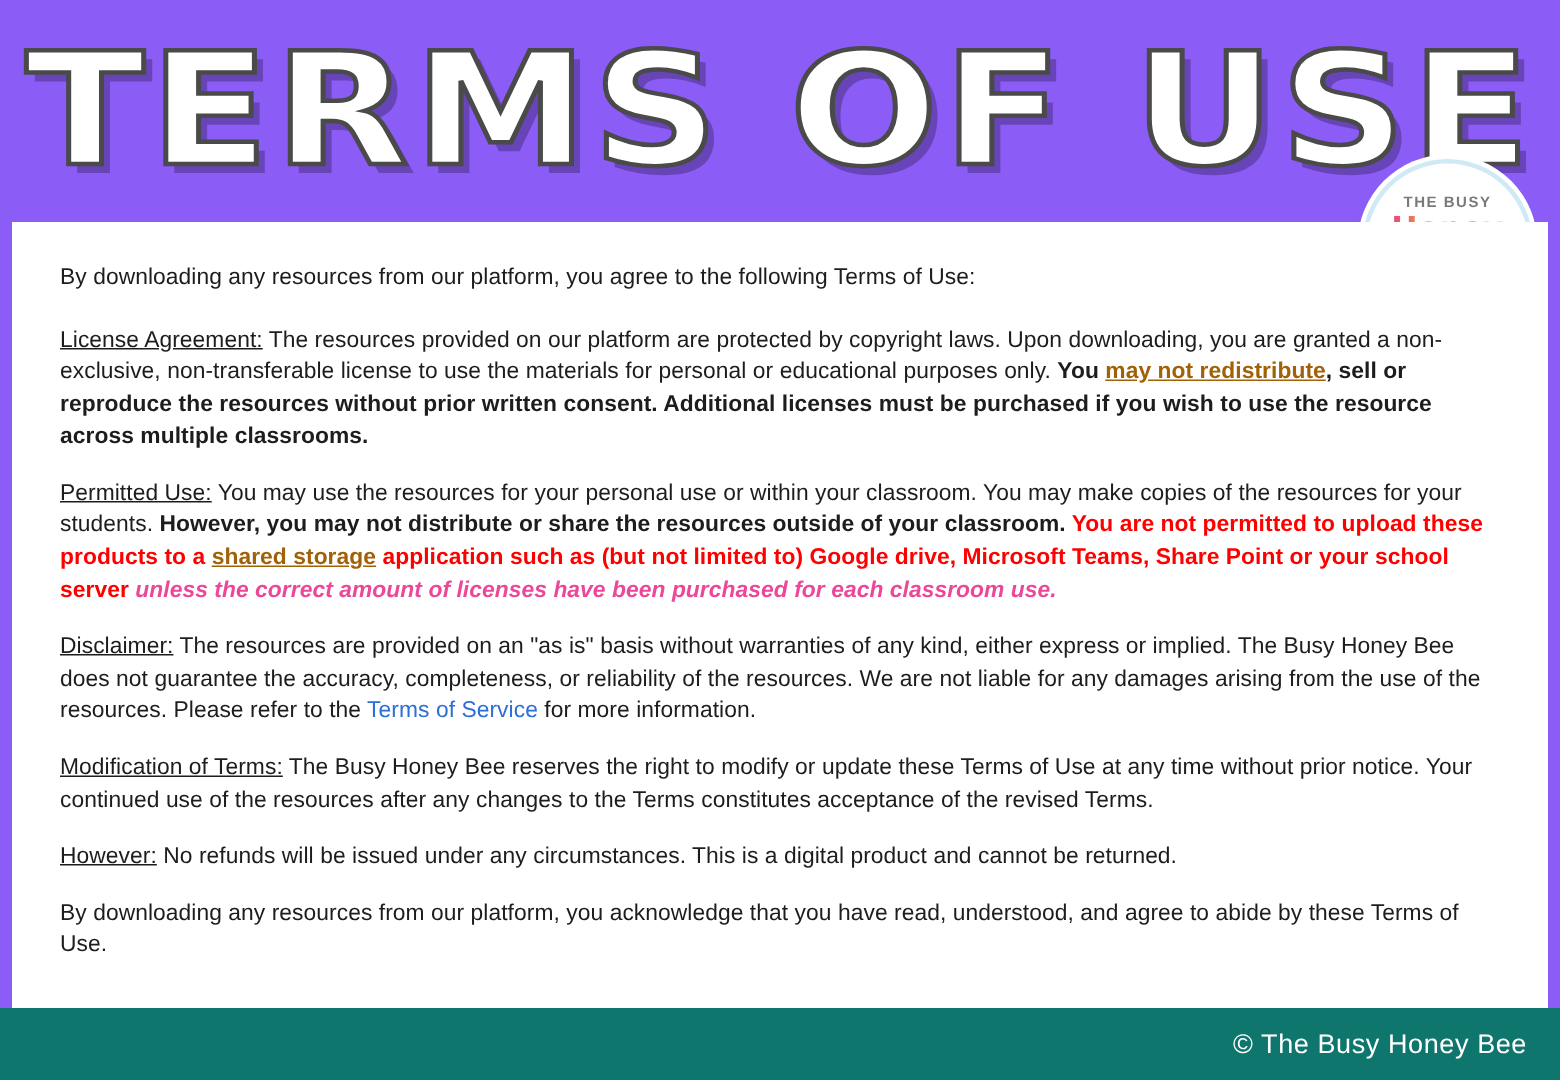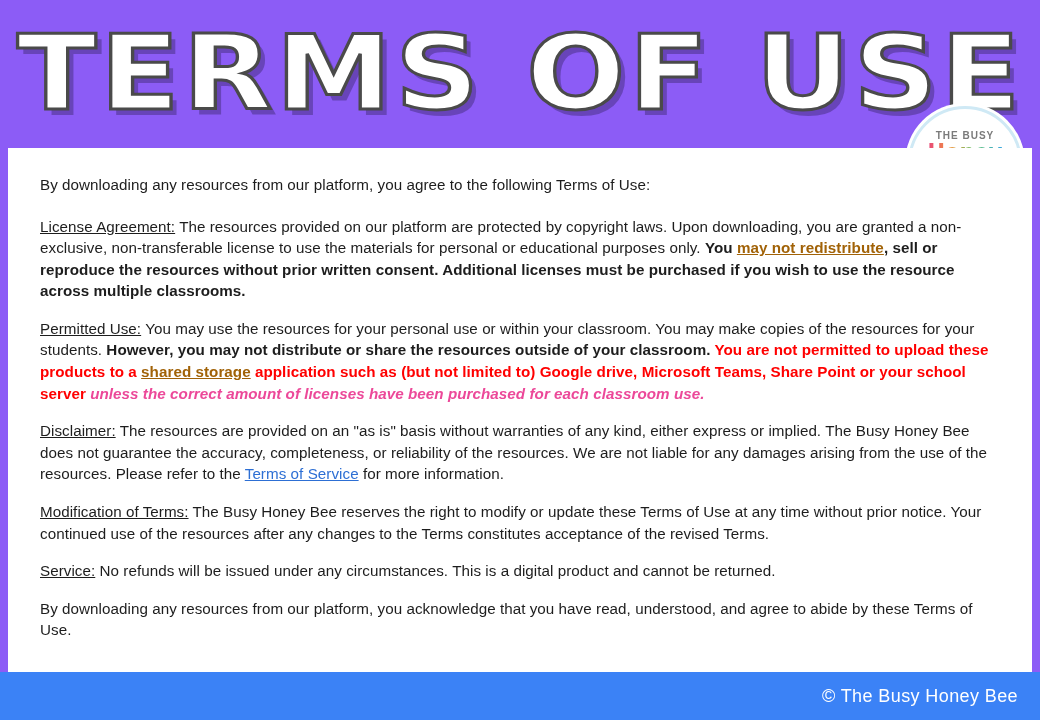--- a/index.html
+++ b/index.html
@@ -71,31 +71,30 @@
   .hd {
     font-weight: normal;
     text-decoration: underline;
   }
   .b { font-weight: bold; }
   .red { color: #ff0000; font-weight: bold; }
   .red-u { color: #a16207; font-weight: bold; text-decoration: underline; }
   .red-ital { color: #ec4899; font-weight: bold; font-style: italic; }
   .link {
     color: #2d6fd4;
-    text-decoration: underline;
     cursor: pointer;
   }
   
   .footer {
     position: absolute;
     left: 0;
     top: 672px;
     width: 1040px;
     height: 48px;
-    background: #3b82f6;
+    background: #0f766e;
     display: flex;
     align-items: center;
     justify-content: flex-end;
     padding-right: 22px;
     box-sizing: border-box;
   }
   .footer-text {
     font-size: 18px;
     color: #ffffff;
     letter-spacing: 0.4px;
@@ -187,21 +186,21 @@
 
     <p>
       <span class="hd">Disclaimer:</span><span> The resources are provided on an "as is" basis without warranties of any kind, either express or implied. The Busy Honey Bee does not guarantee the accuracy, completeness, or reliability of the resources. We are not liable for any damages arising from the use of the resources. Please refer to the </span><a class="link">Terms of Service</a><span> for more information.</span>
     </p>
 
     <p>
       <span class="hd">Modification of Terms:</span><span> The Busy Honey Bee reserves the right to modify or update these Terms of Use at any time without prior notice. Your continued use of the resources after any changes to the Terms constitutes acceptance of the revised Terms.</span>
     </p>
 
     <p>
-      <span class="hd">Service:</span><span> No refunds will be issued under any circumstances. This is a digital product and cannot be returned.</span>
+      <span class="hd">However:</span><span> No refunds will be issued under any circumstances. This is a digital product and cannot be returned.</span>
     </p>
 
     <p>By downloading any resources from our platform, you acknowledge that you have read, understood, and agree to abide by these Terms of Use.</p>
 
   </div>
 
   <div class="footer">
     <div class="footer-text">© The Busy Honey Bee</div>
   </div>
 

